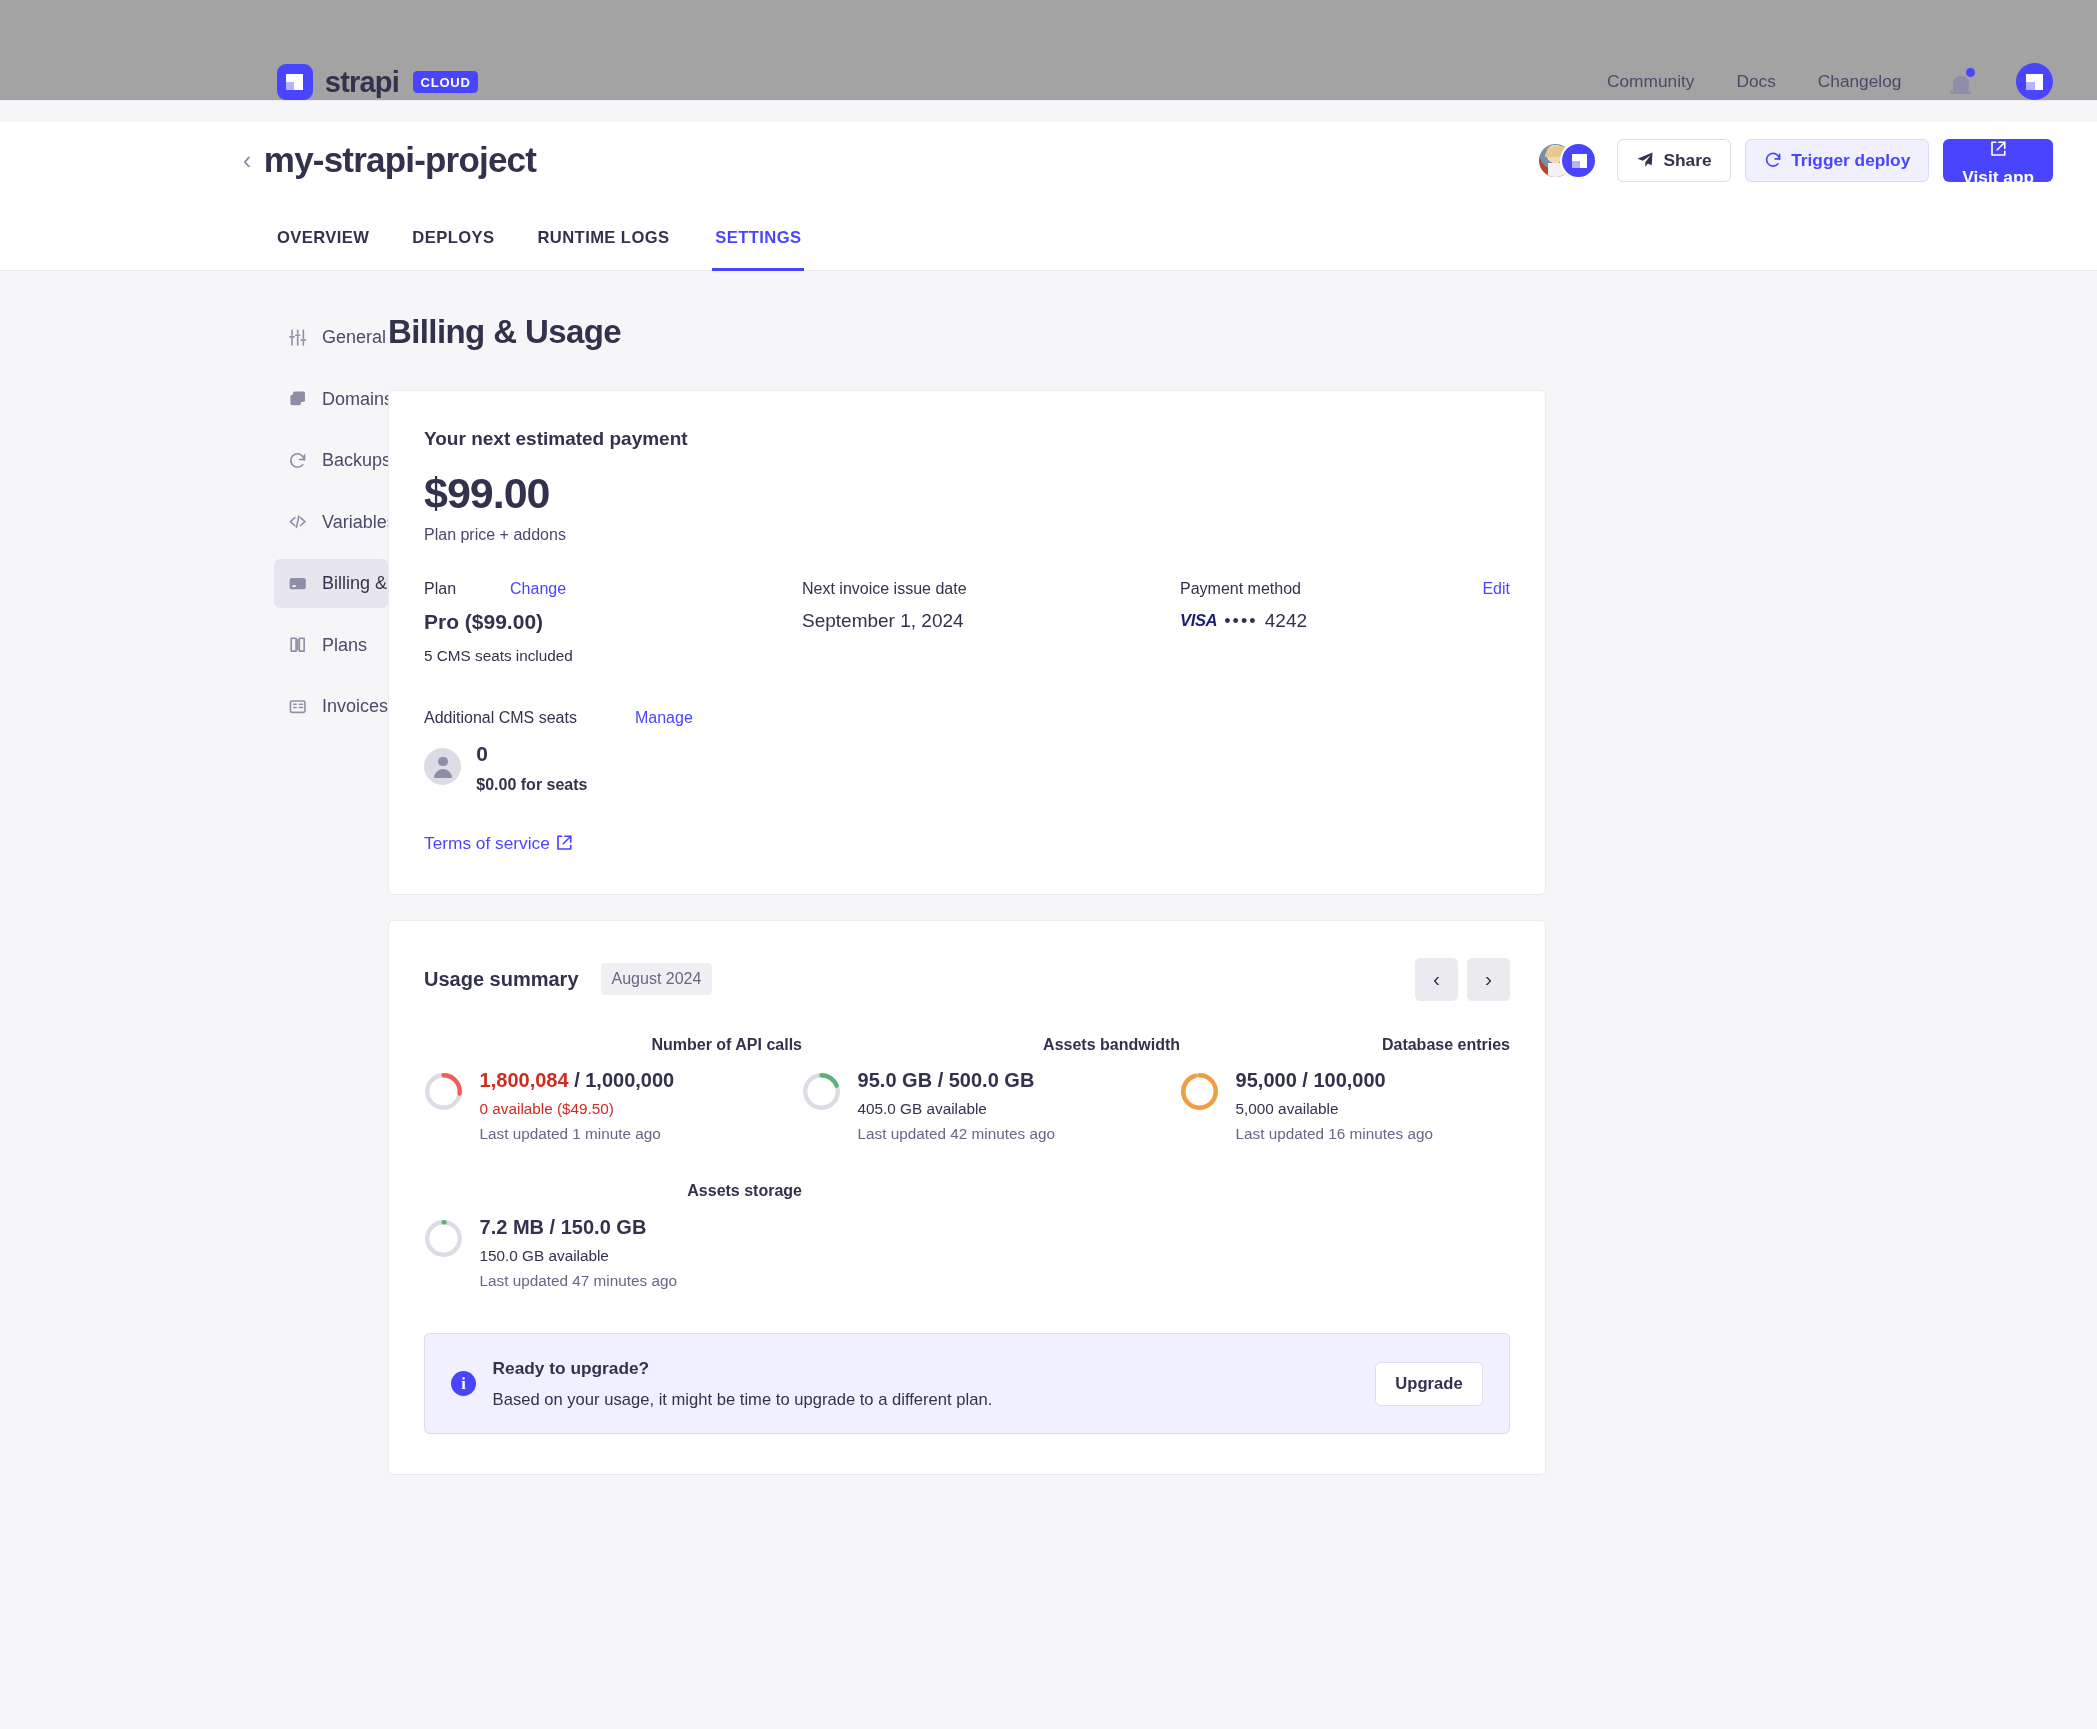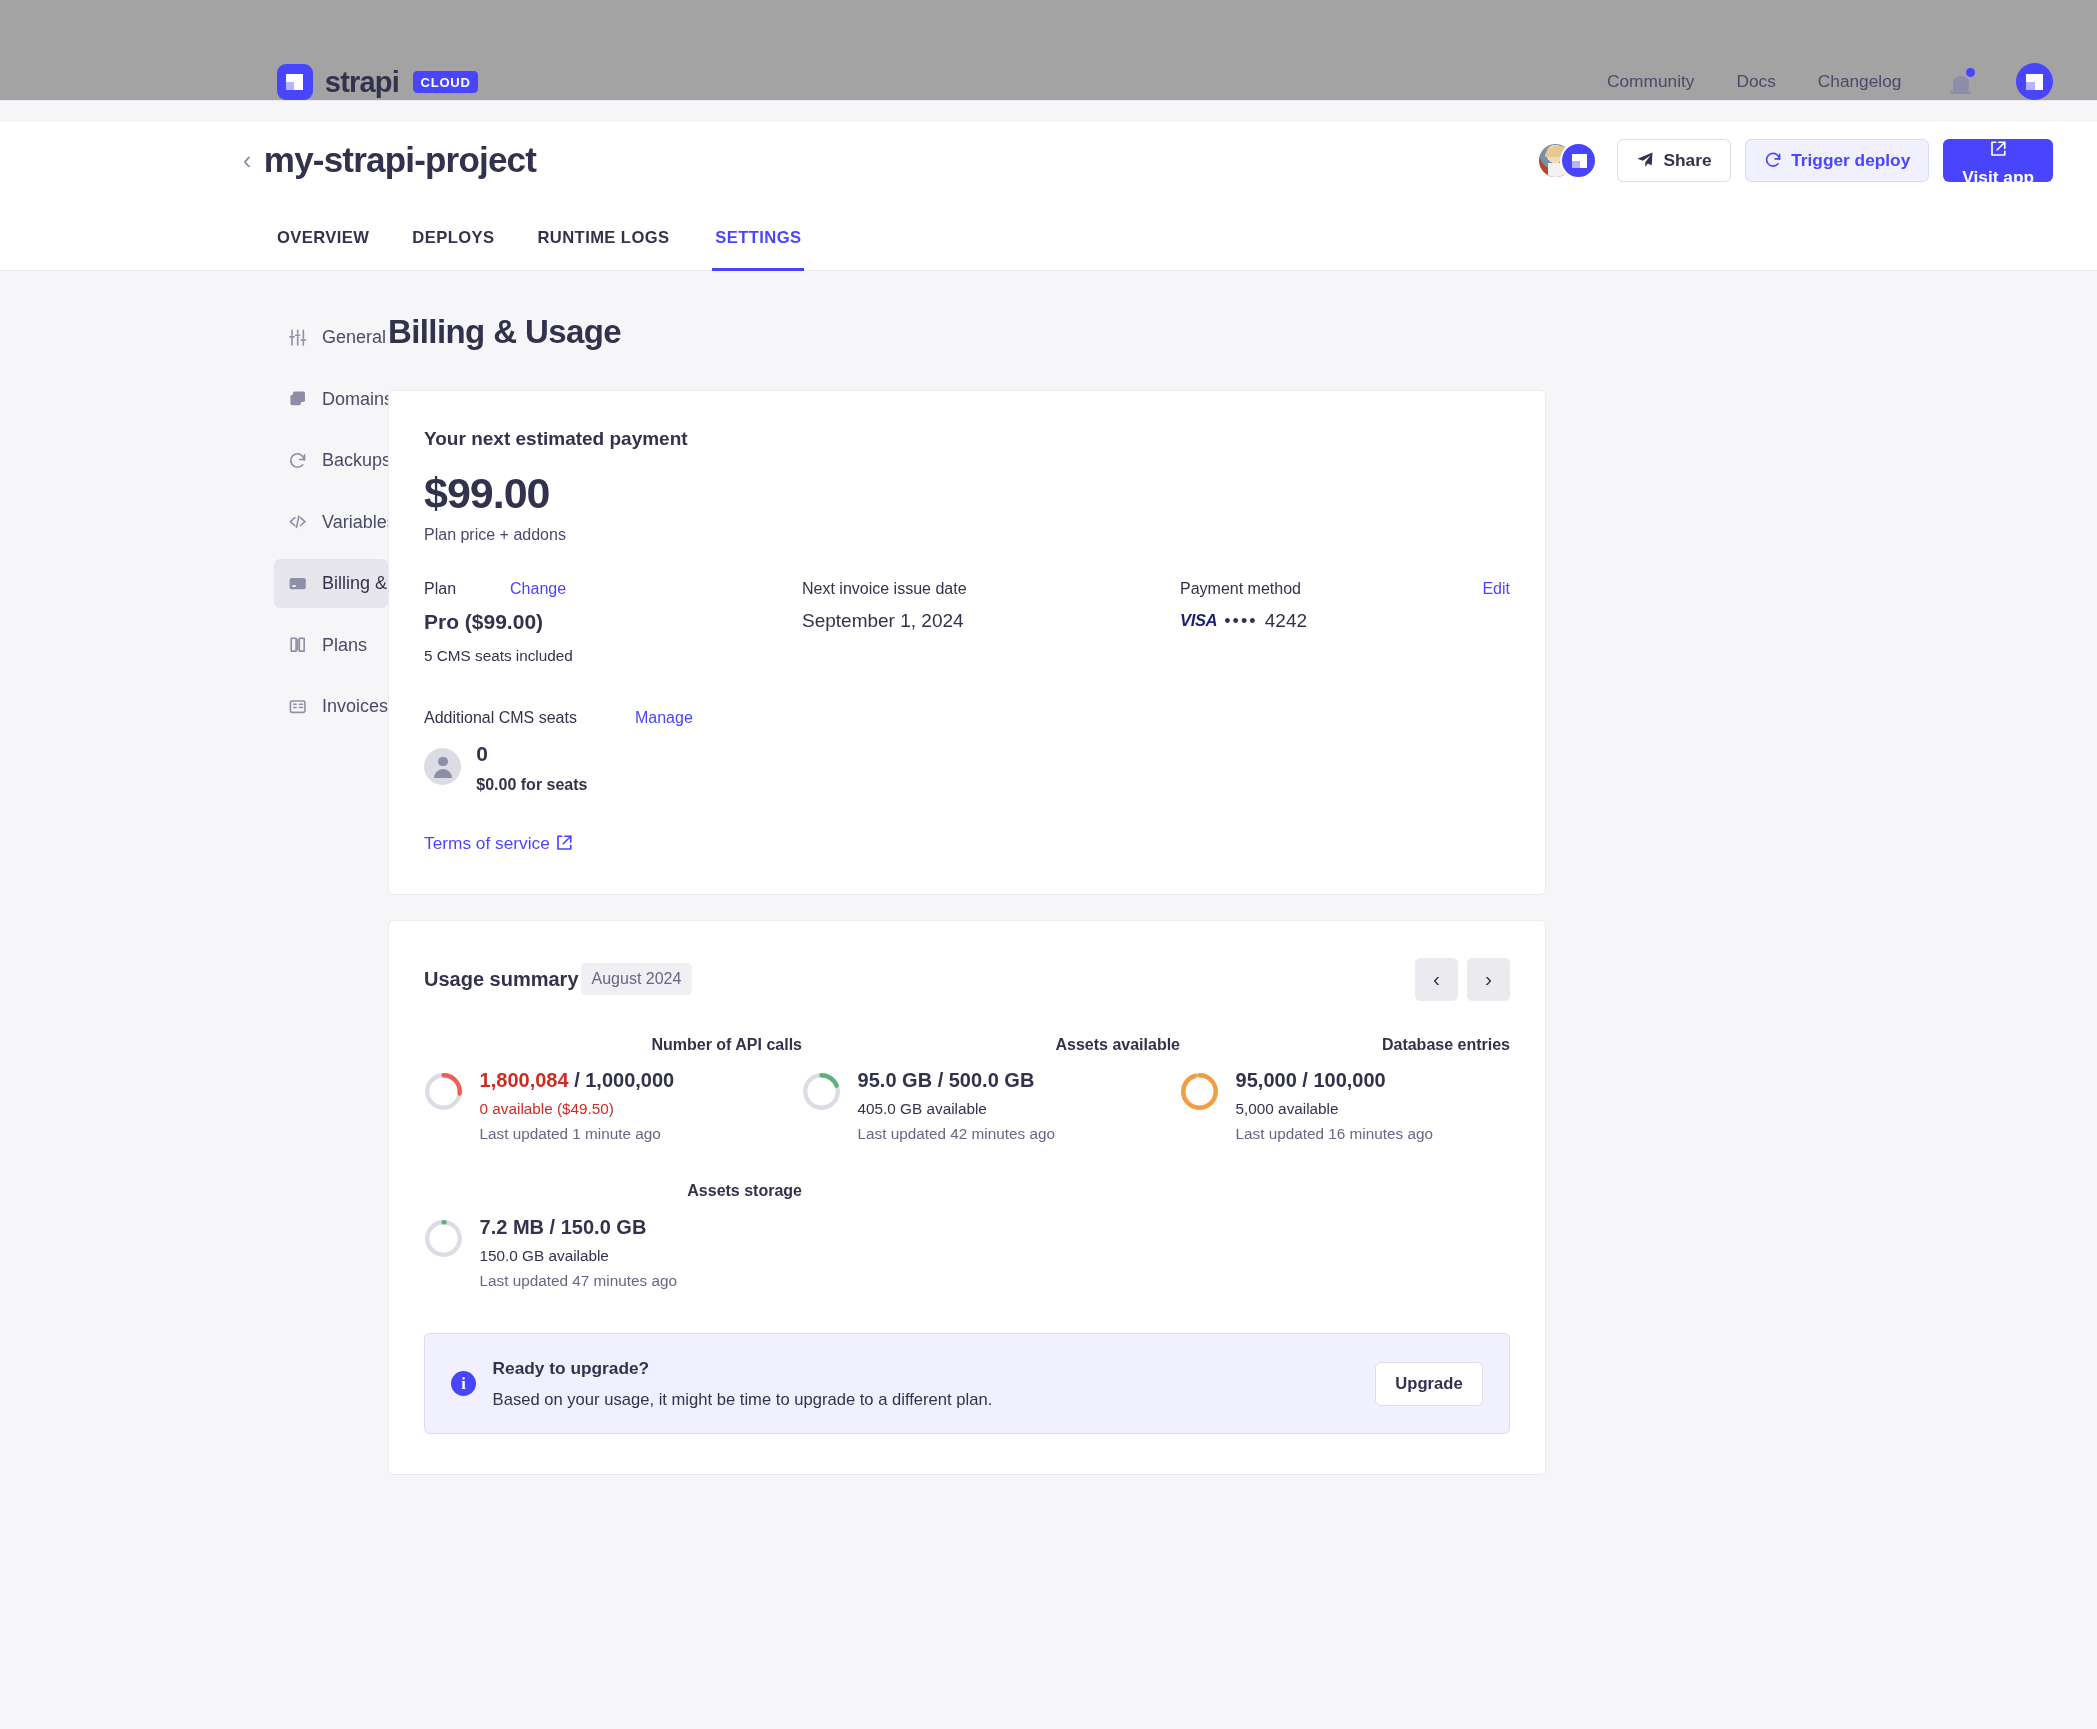--- a/index.html
+++ b/index.html
@@ -374,21 +374,21 @@
     align-items: center;
     gap: 5px;
     margin-top: 39px;
   }
   .tos-link { font-size: 17.3px; color: #4945ff; text-decoration: none; }
 
   
   .usage-head {
     display: flex;
     align-items: center;
-    gap: 2px;
+    gap: 22px;
     justify-content: flex-end;
   }
   .usage-title { font-size: 20px; font-weight: 700; color: #32324d; }
   .month-badge {
     background: #f0f0f4;
     color: #666687;
     font-size: 16px;
     padding: 7px 11px;
     border-radius: 4.2px;
   }
@@ -673,21 +673,21 @@
               <div class="metric-main">
                 <span class="over">1,800,084</span><span> / </span><span>1,000,000</span>
               </div>
               <div class="metric-sub danger">0 available ($49.50)</div>
               <div class="metric-updated">Last updated 1 minute ago</div>
             </div>
           </div>
         </div>
 
         <div>
-          <div class="metric-label">Assets available</div>
+          <div class="metric-label">Assets bandwidth</div>
           <div class="metric-row">
             <svg class="ring" viewBox="0 0 36 36">
               <circle cx="18" cy="18" r="15" fill="none" stroke="#dcdce4" stroke-width="4"></circle>
               <circle cx="18" cy="18" r="15" fill="none" stroke="#5cb176" stroke-width="4" stroke-linecap="round" stroke-dasharray="17.9 94.2" transform="rotate(-90 18 18)"></circle>
             </svg>
             <div>
               <div class="metric-main">
                 <span>95.0 GB</span><span> / </span><span>500.0 GB</span>
               </div>
               <div class="metric-sub">405.0 GB available</div>

